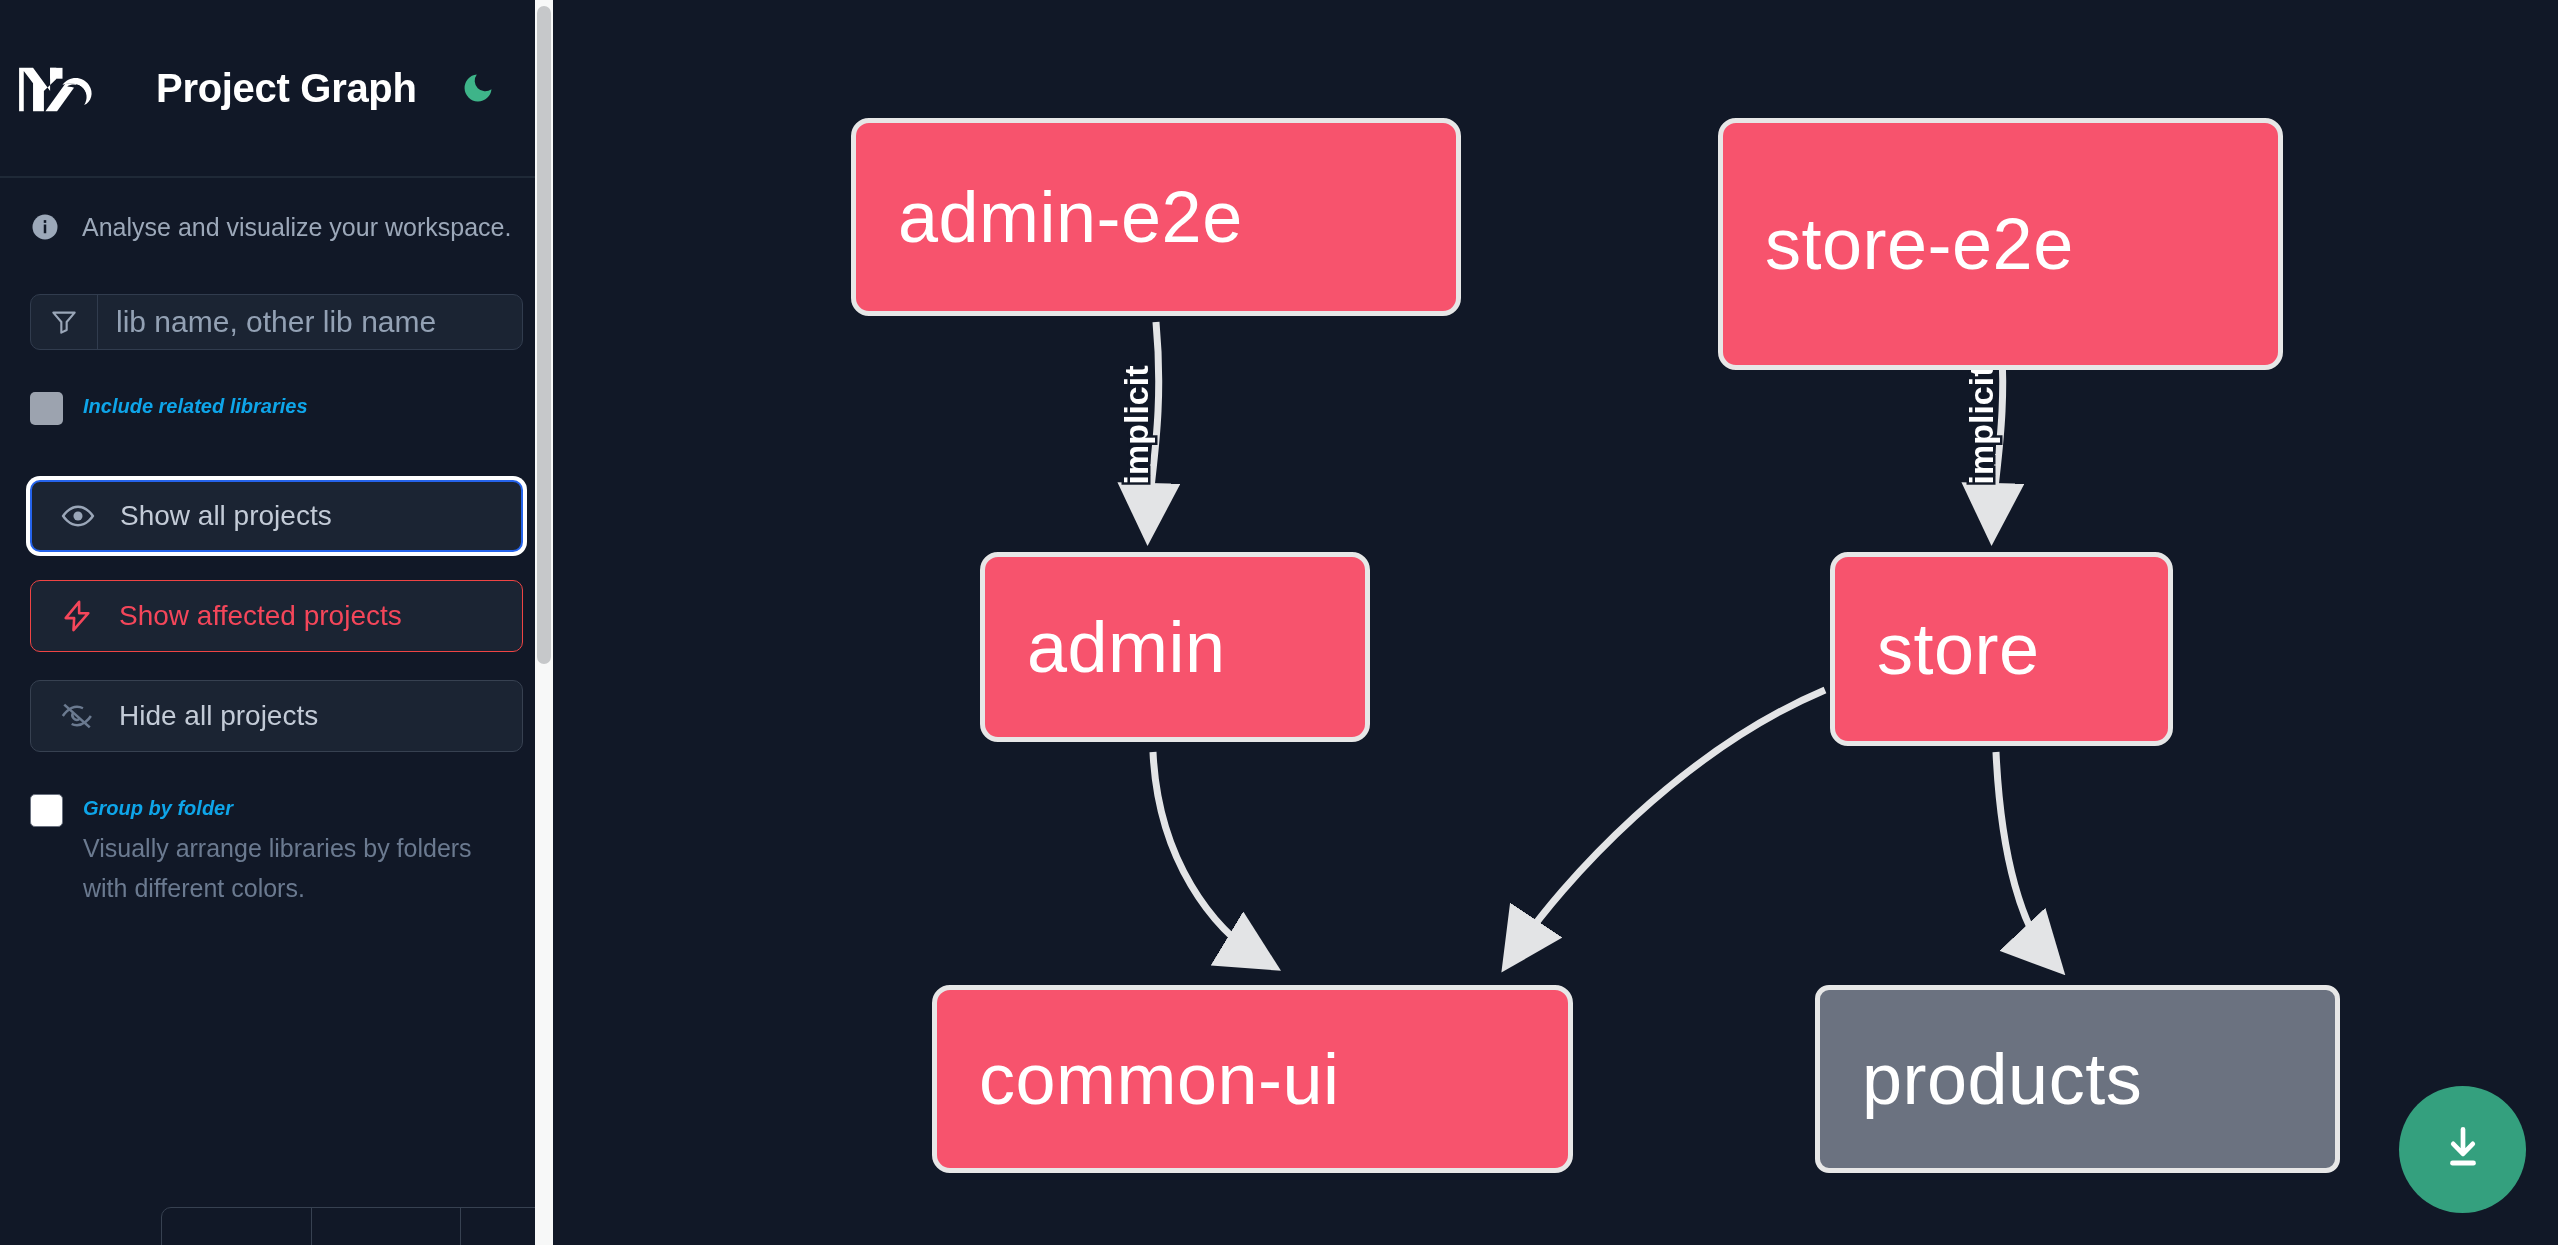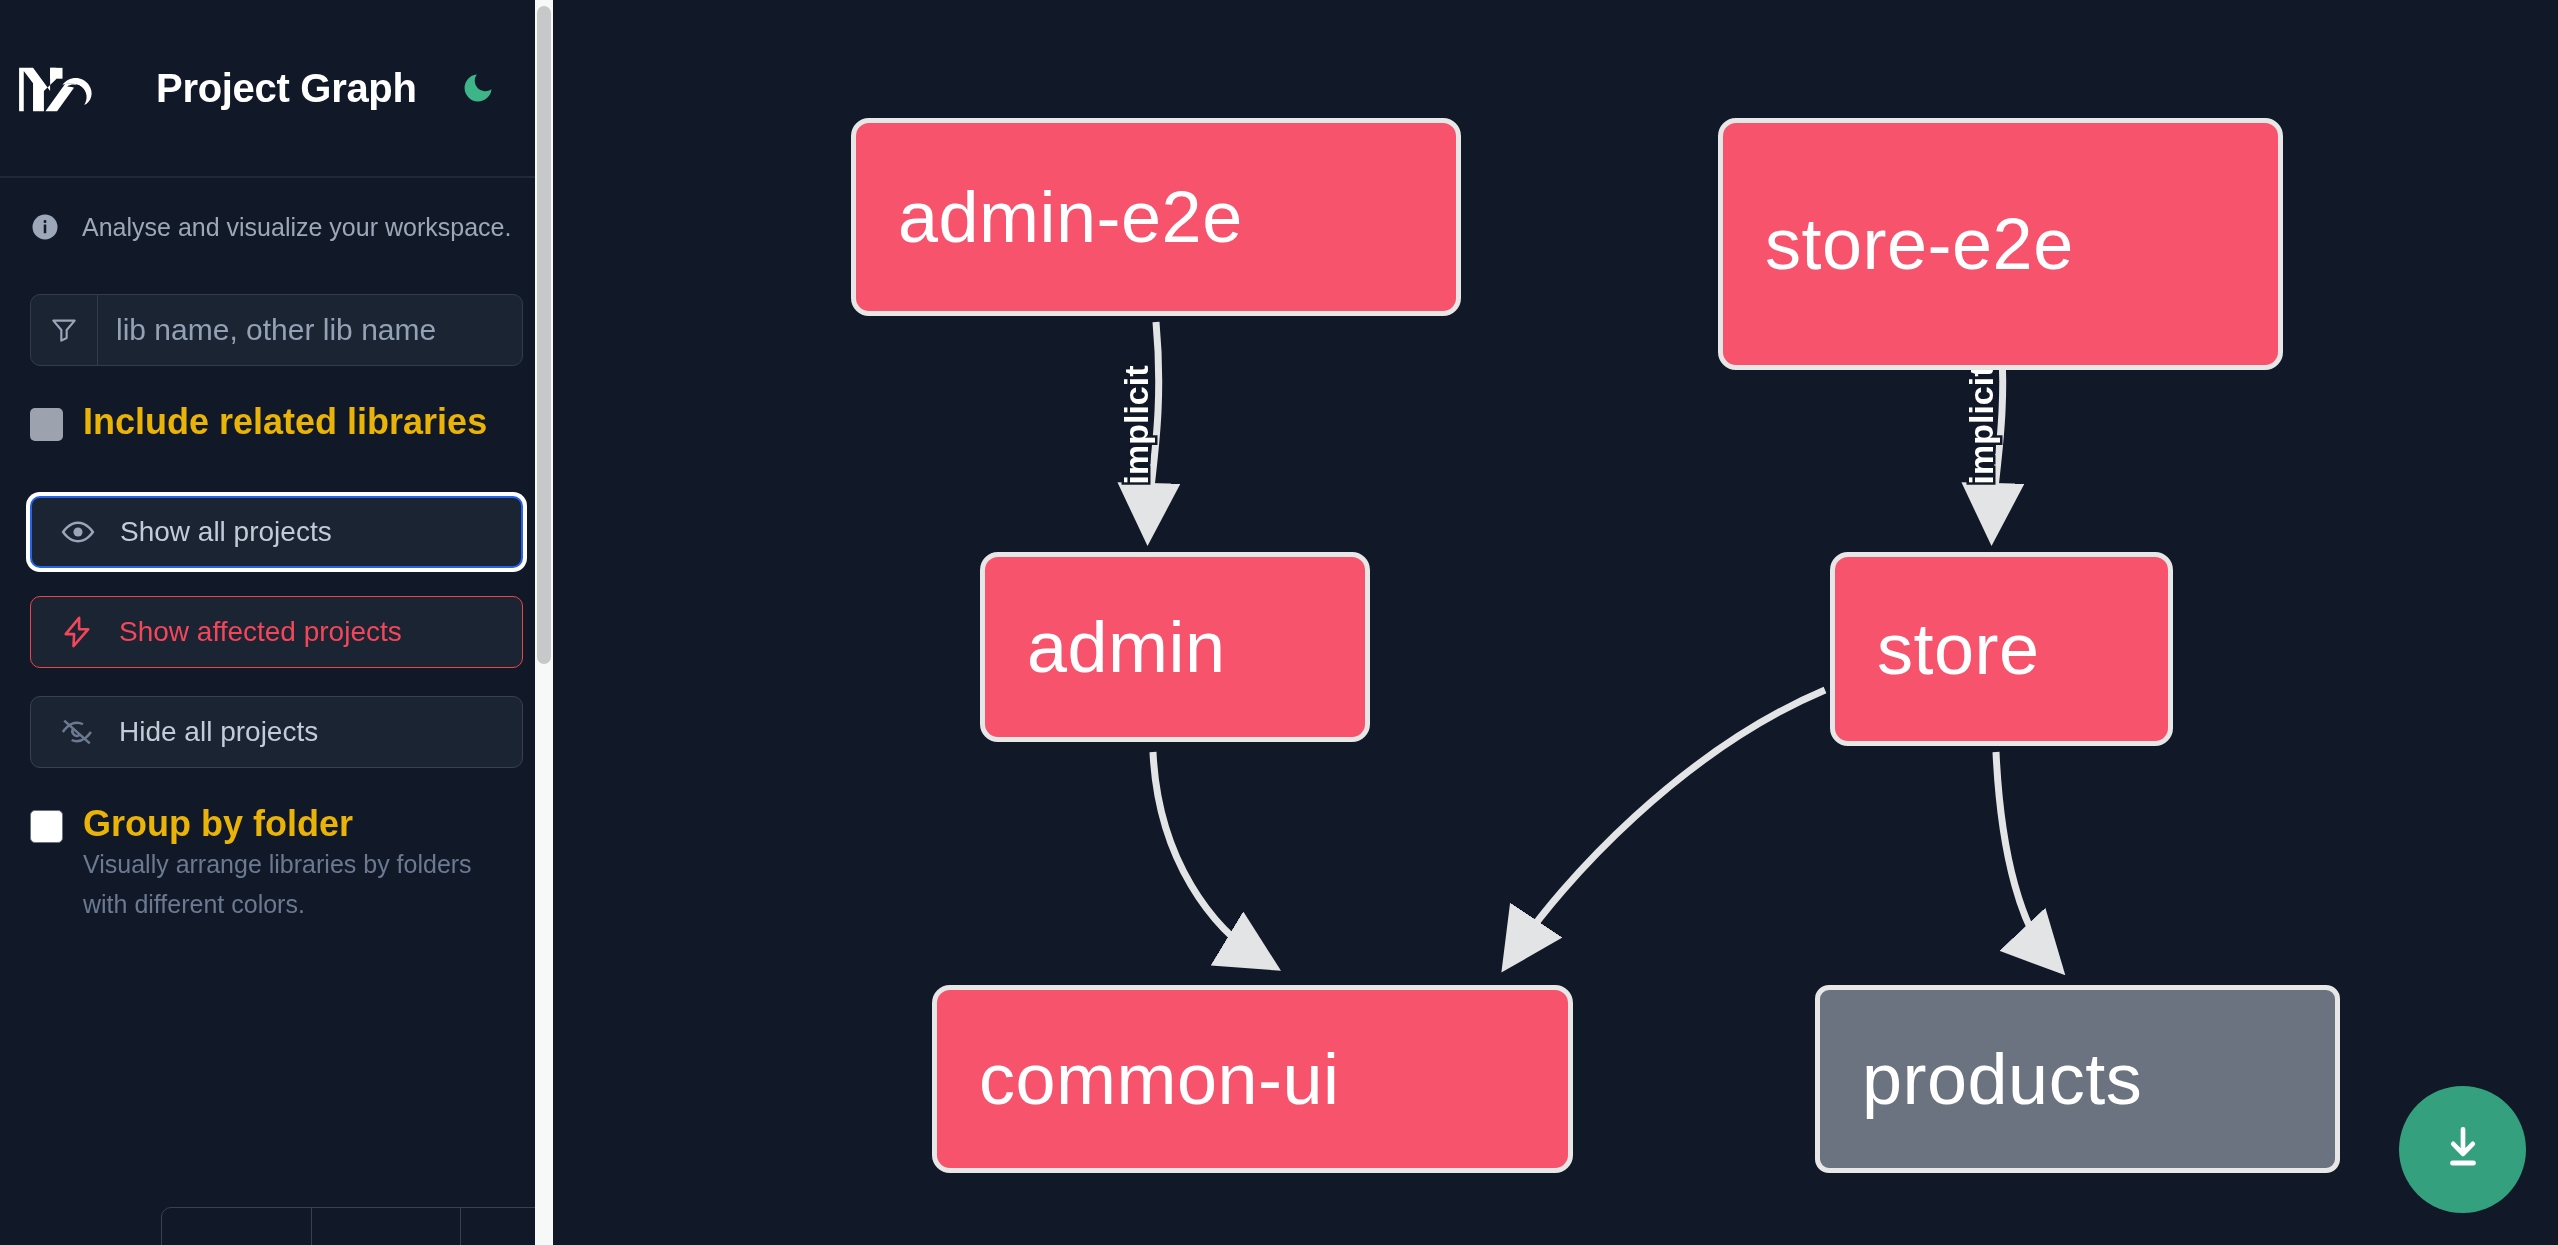--- a/index.html
+++ b/index.html
@@ -48,21 +48,21 @@
   .info-text {
     margin-left: 22px;
     color: #9ca8b9;
     font-size: 25px;
     white-space: nowrap;
   }
 
   
   .filter-wrap {
     margin: 52px 30px 0 30px;
-    height: 72px;
+    height: 56px;
     display: flex; align-items: stretch;
     background: #1b2433;
     border: 1px solid #313c4e;
     border-radius: 10px;
     overflow: hidden;
   }
   .filter-icon-box {
     width: 67px; display: flex; align-items: center; justify-content: center;
     border-right: 1px solid #313c4e;
   }
@@ -94,22 +94,23 @@
   .cbx.checked { background: #3eb489; }
   .cbx.checked::after {
     content: "";
     position: absolute; left: 10px; top: 4px;
     width: 10px; height: 18px;
     border: solid #2c3440; border-width: 0 4px 4px 0;
     transform: rotate(42deg);
   }
   .opt-texts { margin-left: 20px; }
   .opt-label {
-    color: #eab308; font-size: 36px; font-weight: 700;
+    color: #0ea5e9; font-size: 20px; font-weight: 700;
     line-height: 40px;
+    font-style: italic;
   }
   .opt-desc {
     color: #6b7a90; font-size: 25px; line-height: 40px;
     max-width: 400px;
   }
 
   
   .btn-stack { margin: 54px 30px 0 30px; }
   .btn {
     height: 72px; width: 100%;

